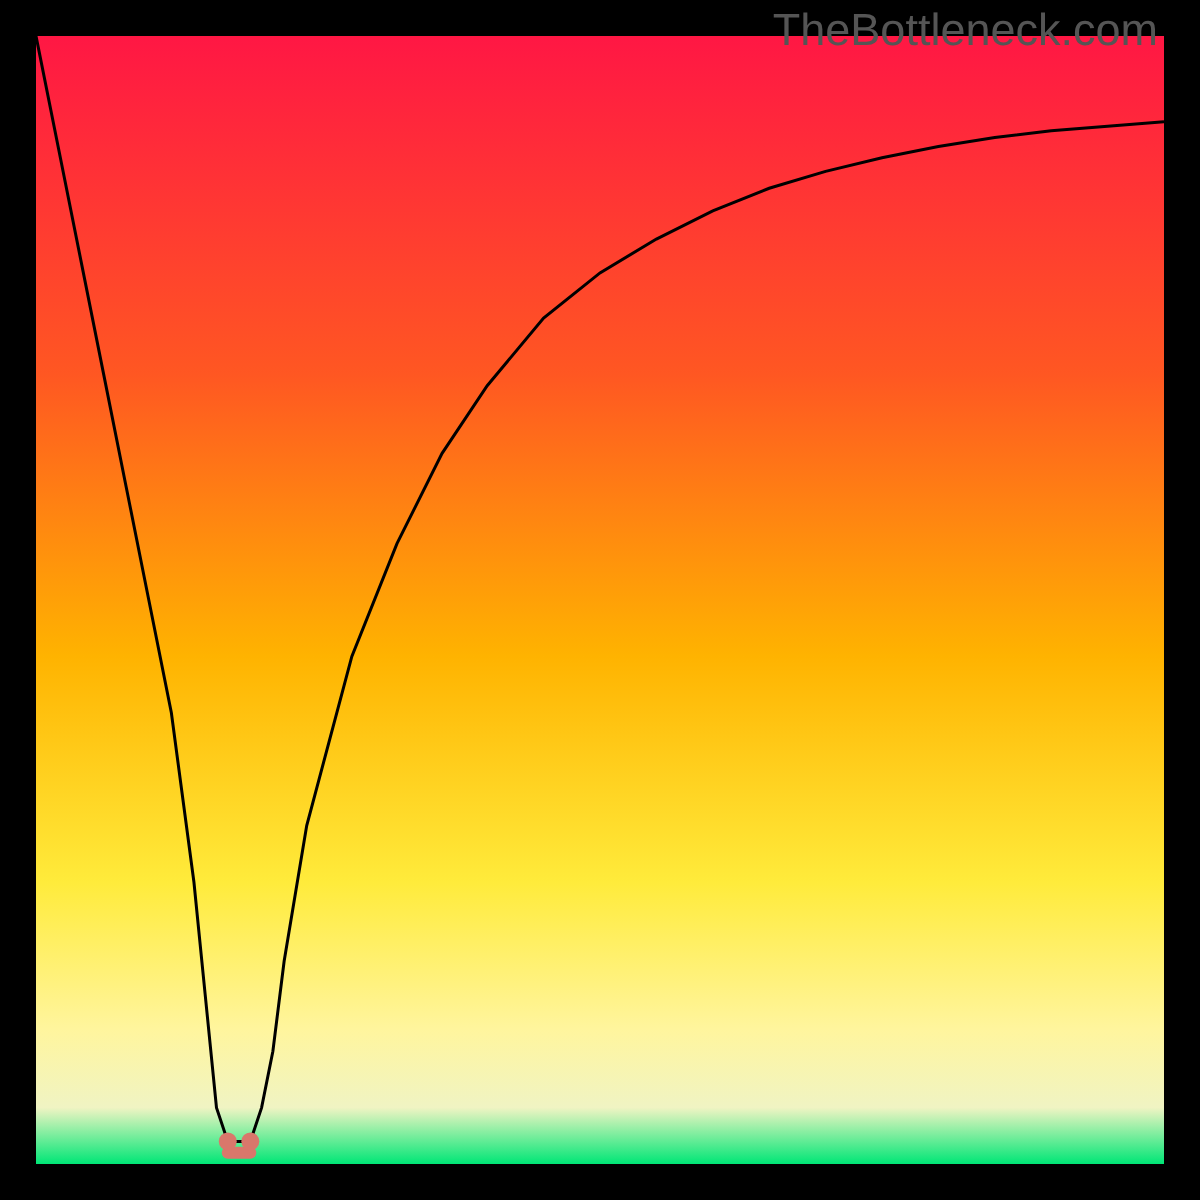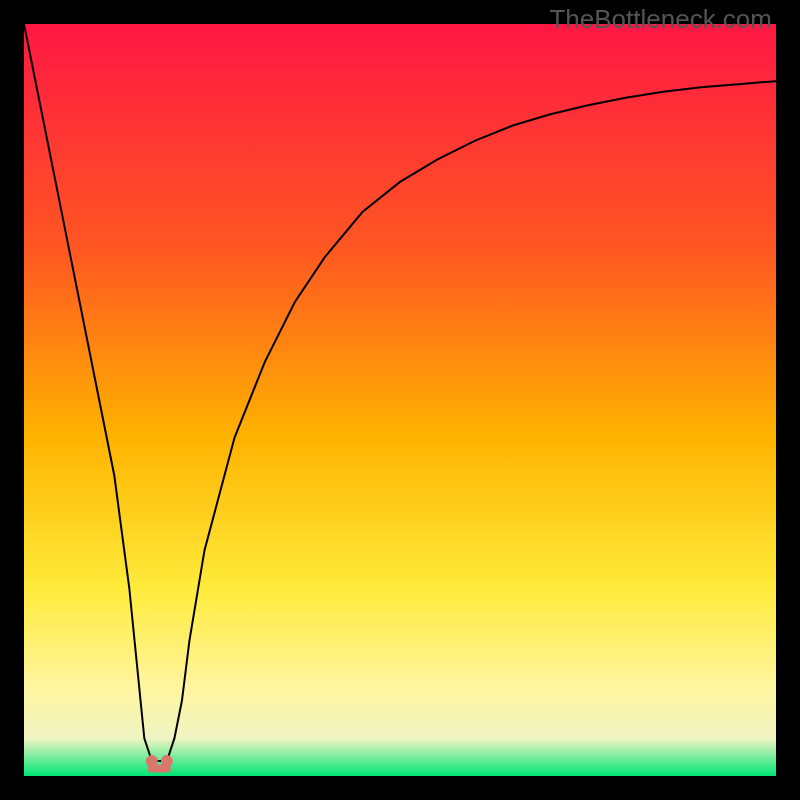--- a/index.html
+++ b/index.html
@@ -20,21 +20,21 @@
       left: 24px;
       right: 24px;
       bottom: 24px;
     }
     .watermark {
       position: absolute;
       top: 4px;
       right: 28px;
       color: #555;
       font-family: Arial, sans-serif;
-      font-size: 26px;
+      font-size: 30px;
       font-weight: 500;
       z-index: 10;
     }
     .svg-chart {
       width: 100%;
       height: 100%;
       display: block;
     }
   </style>
 </head>

